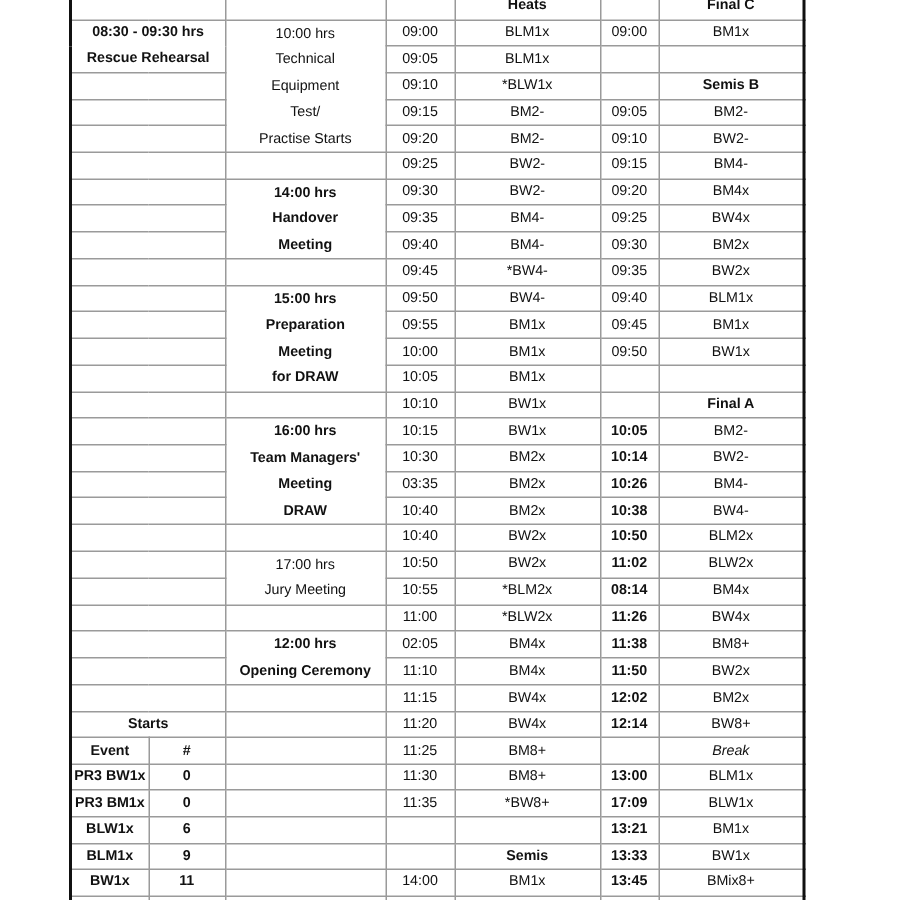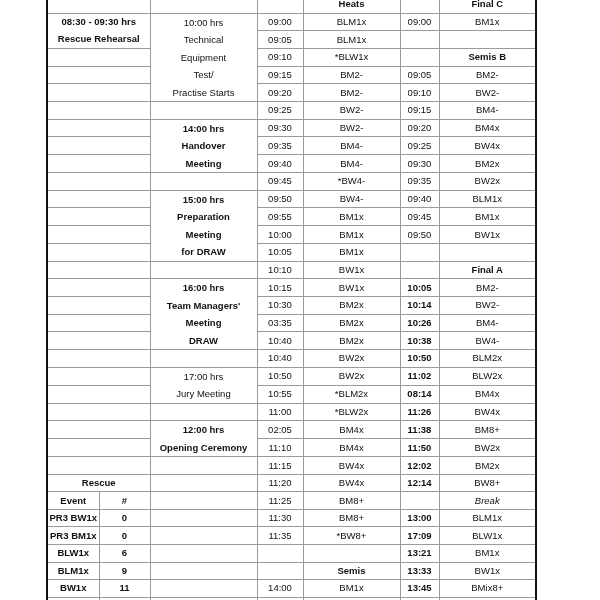--- a/index.html
+++ b/index.html
@@ -303,21 +303,21 @@
     <tr>
       <td colspan="2"></td>
       <td></td>
       <td>11:15</td>
       <td class="heat">BW4x</td>
       <td class="b">12:02</td>
       <td class="fin">BM2x</td>
     </tr>
 
     <tr>
-      <td colspan="2" class="b box">Rescue</td>
+      <td colspan="2" class="b box">Starts</td>
       <td></td>
       <td>11:20</td>
       <td class="heat">BW4x</td>
       <td class="b">12:14</td>
       <td class="fin">BW8+</td>
     </tr>
 
     <tr>
       <td class="b ev">Event</td>
       <td class="b ev">#</td>

